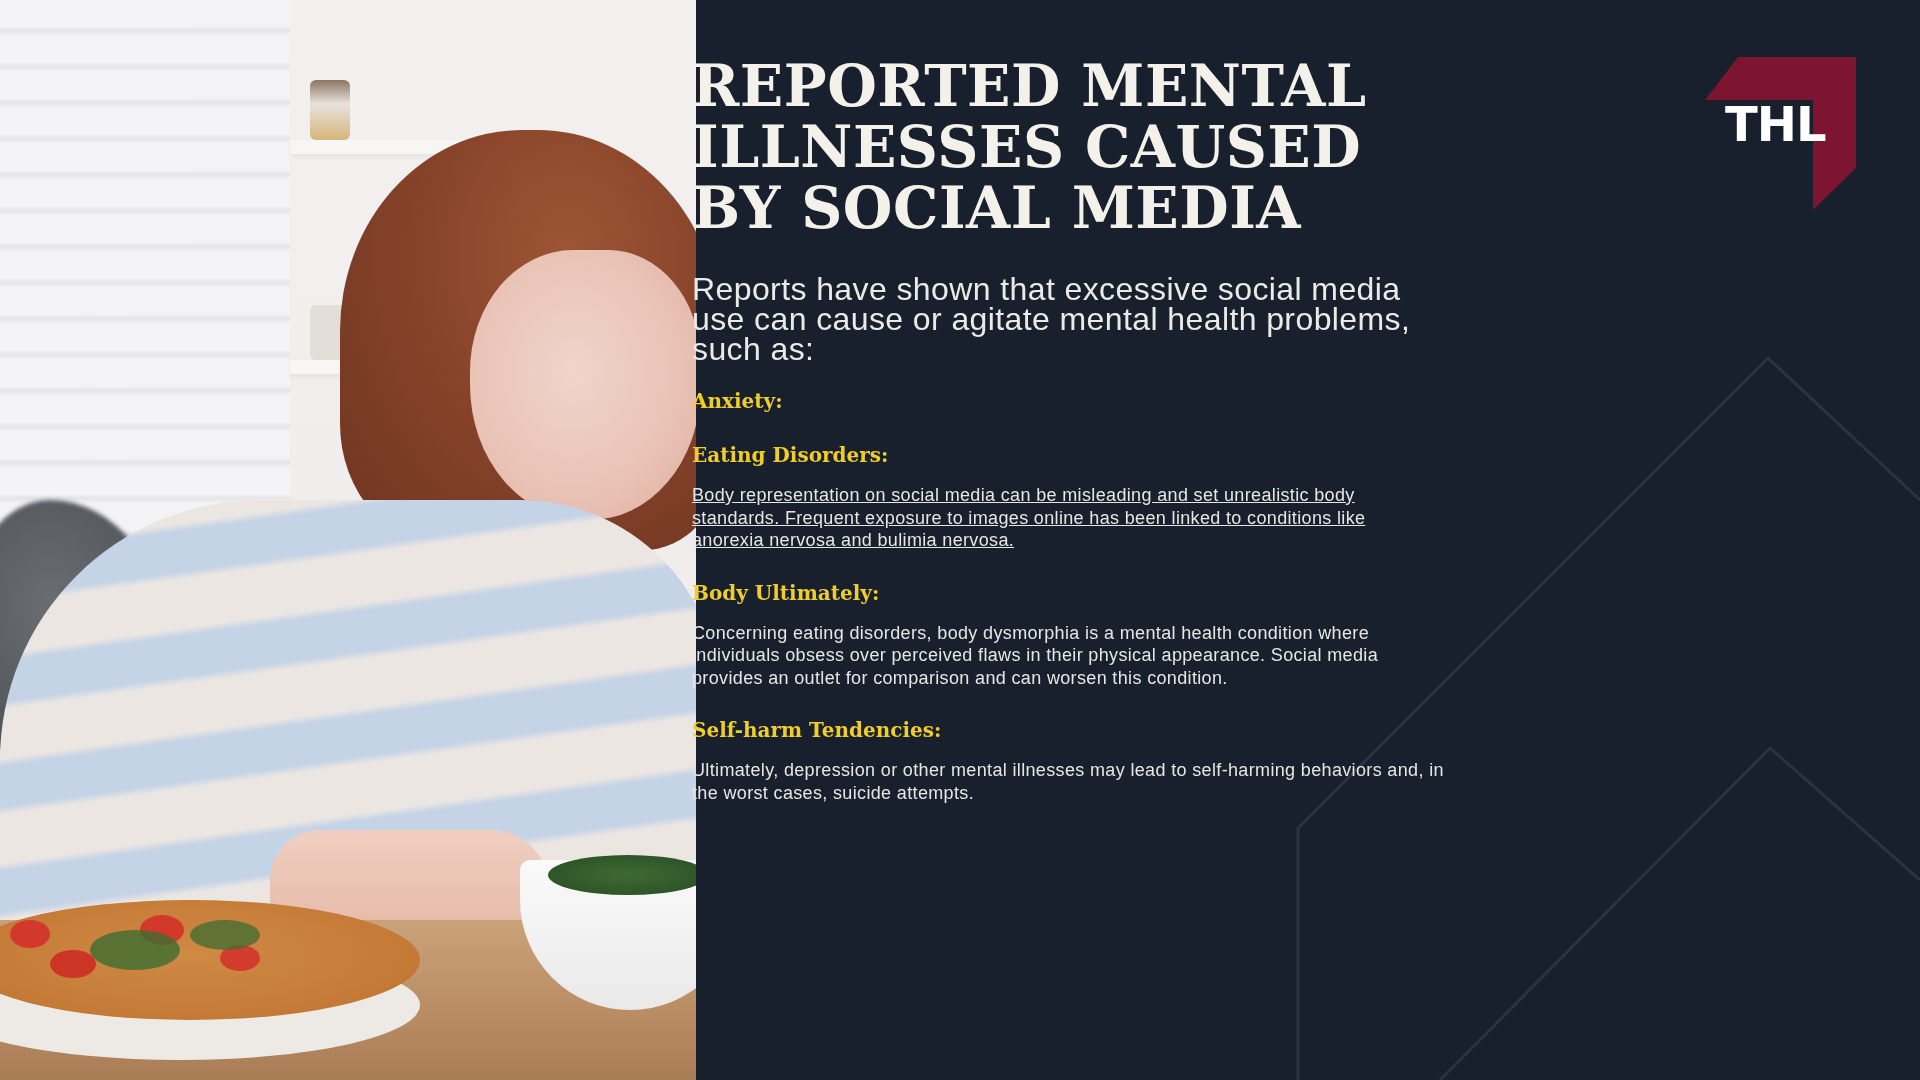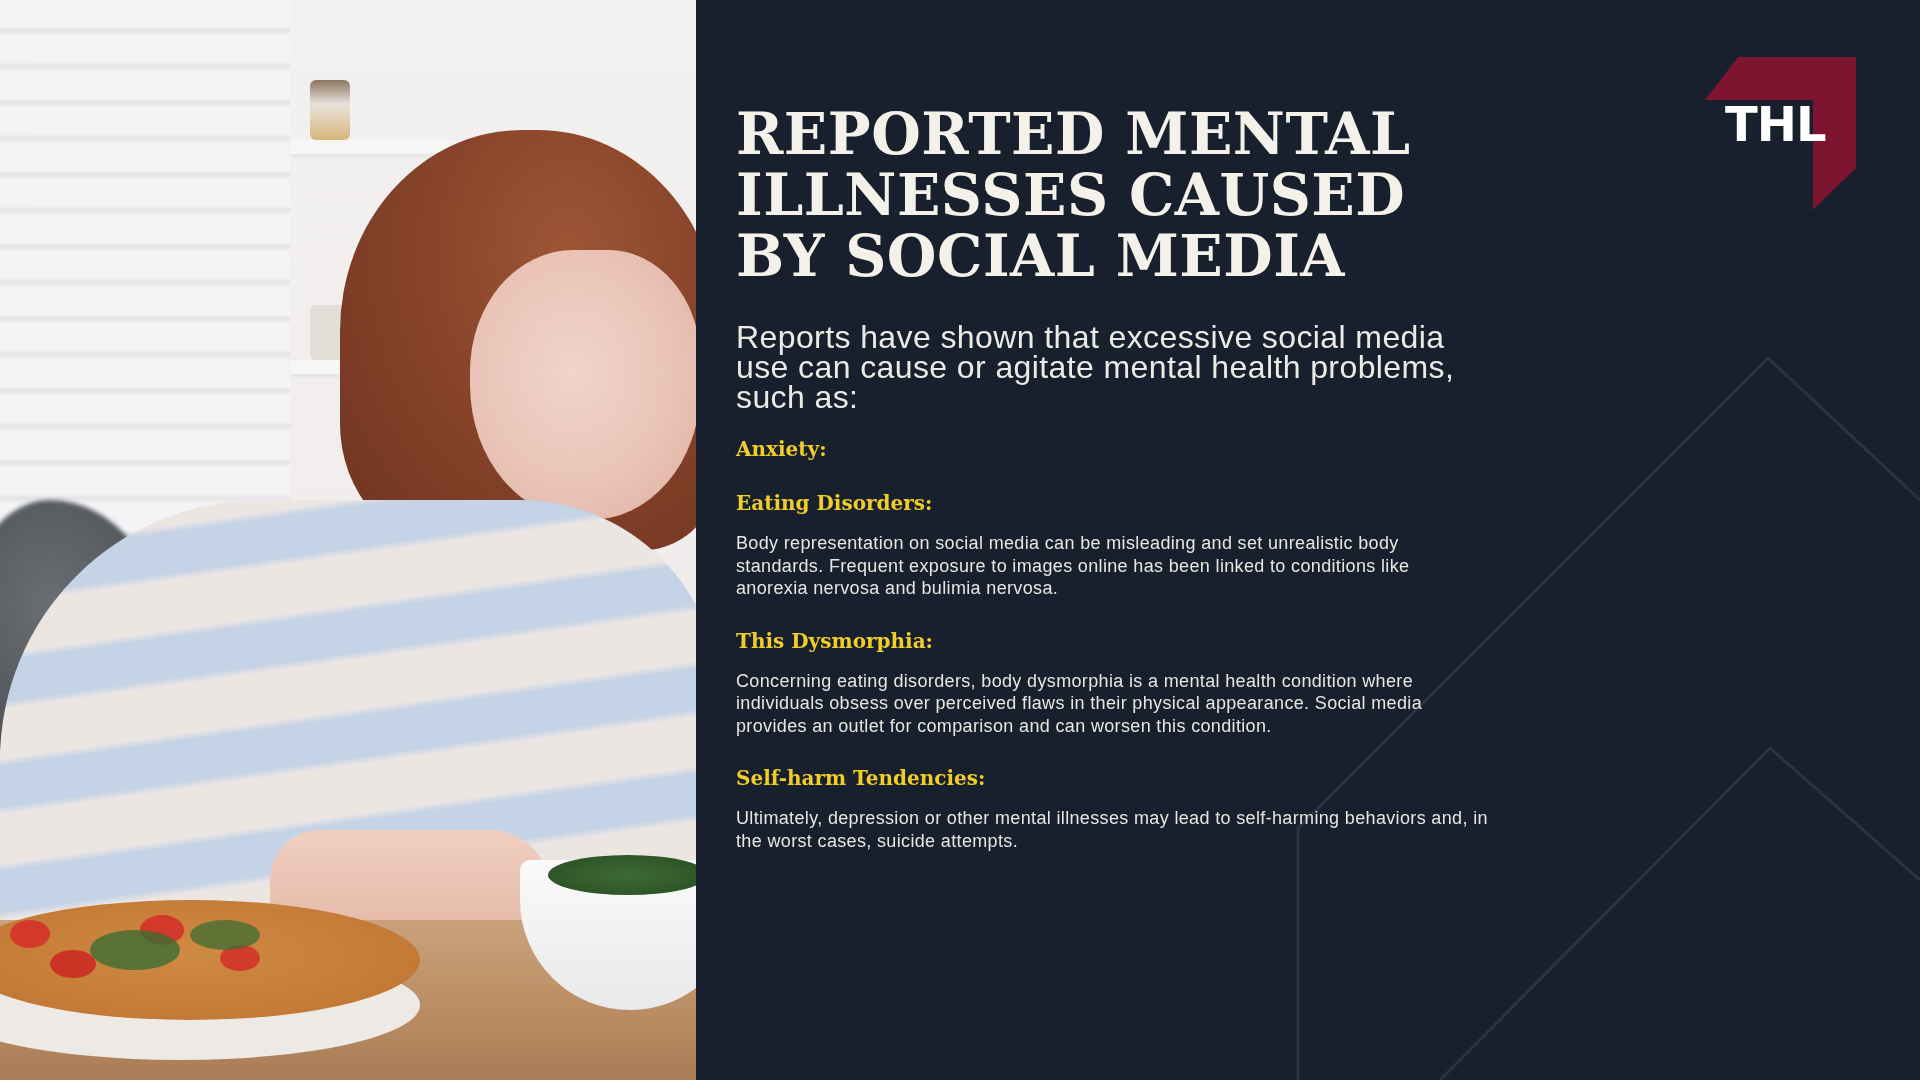--- a/index.html
+++ b/index.html
@@ -61,42 +61,42 @@
     background: linear-gradient(180deg, #fafafa 0%, #e9e9ea 100%);
   }
   .photo .greens {
     position: absolute; left: 548px; top: 855px; width: 160px; height: 40px; border-radius: 50%;
     background: radial-gradient(ellipse, #3d6a33 0%, #2f5528 70%, transparent 100%);
   }
 
   
   .bg-lines { position: absolute; left: 0; top: 0; width: 1920px; height: 1080px; pointer-events: none; }
 
-  .content { position: absolute; left: 736px; top: 55px; width: 900px; color: #f2f0ec; margin-top: 48px; }
+  .content { position: absolute; left: 692px; top: 55px; width: 900px; color: #f2f0ec; }
   .title {
     font-family: "DejaVu Serif", serif; font-weight: bold; font-size: 57px; line-height: 61px;
     color: #f3f1ea; letter-spacing: 0.5px; text-transform: uppercase; width: 760px;
   }
   .intro {
     margin-top: 36px; font-family: "Liberation Sans", sans-serif; font-size: 32px; line-height: 30px;
     color: #eceae6; width: 760px; letter-spacing: 0.4px;
   }
   .section { margin-top: 28px; }
   .section-heading {
     font-family: "DejaVu Serif", serif; font-weight: bold; font-size: 20px; line-height: 26px;
     color: #f1cd2a;
   }
   .section-body {
     margin-top: 16px; font-family: "Liberation Sans", sans-serif; font-size: 18px; line-height: 22.5px;
     color: #e8e6e2; letter-spacing: 0.35px;
   }
   .s0 .section-body { width: 660px; }
   .s1 { margin-top: 24px; }
   .s1 .section-body { width: 650px; margin-top: 22px; }
-  .s2 .section-body { width: 680px; }
+  .s2 .section-body { width: 680px; text-decoration: underline; }
   .s3 .section-body { width: 760px; }
   .s4 .section-body { width: 760px; }
 
   .logo { position: absolute; left: 1700px; top: 55px; width: 160px; height: 160px; }
   .logo-text {
     position: absolute; left: 1725px; top: 100px; font-family: "DejaVu Sans", sans-serif; font-weight: bold;
     font-size: 48px; line-height: 48px; color: #ffffff; letter-spacing: -1px;
   }
 </style>
 </head>
@@ -147,21 +147,21 @@
   <div class="section s1">
     <div class="section-heading">Anxiety:</div>
   </div>
 
   <div class="section s2">
     <div class="section-heading">Eating Disorders:</div>
     <div class="section-body">Body representation on social media can be misleading and set unrealistic body standards. Frequent exposure to images online has been linked to conditions like anorexia nervosa and bulimia nervosa.</div>
   </div>
 
   <div class="section s3">
-    <div class="section-heading">This Dysmorphia:</div>
+    <div class="section-heading">Body Ultimately:</div>
     <div class="section-body">Concerning eating disorders, body dysmorphia is a mental health condition where individuals obsess over perceived flaws in their physical appearance. Social media provides an outlet for comparison and can worsen this condition.</div>
   </div>
 
   <div class="section s4">
     <div class="section-heading">Self-harm Tendencies:</div>
     <div class="section-body">Ultimately, depression or other mental illnesses may lead to self-harming behaviors and, in the worst cases, suicide attempts.</div>
   </div>
 </div>
 
 </body></html>

